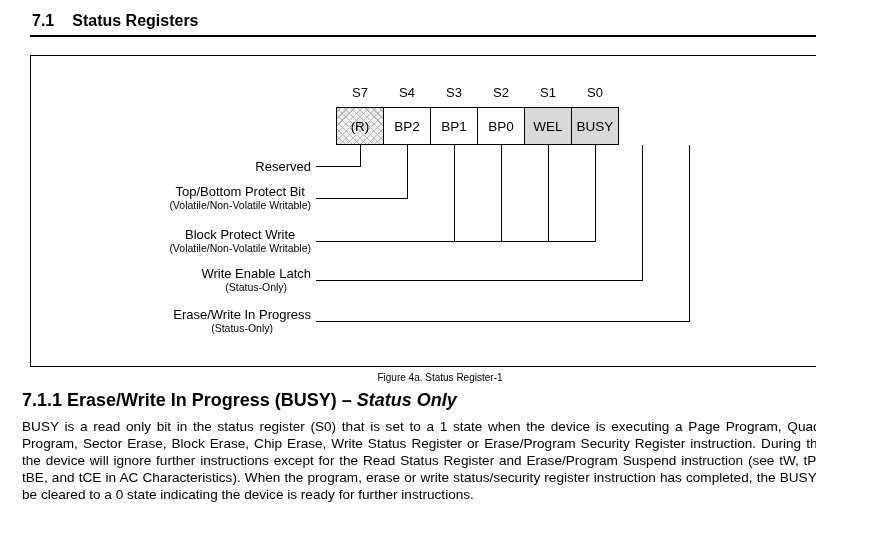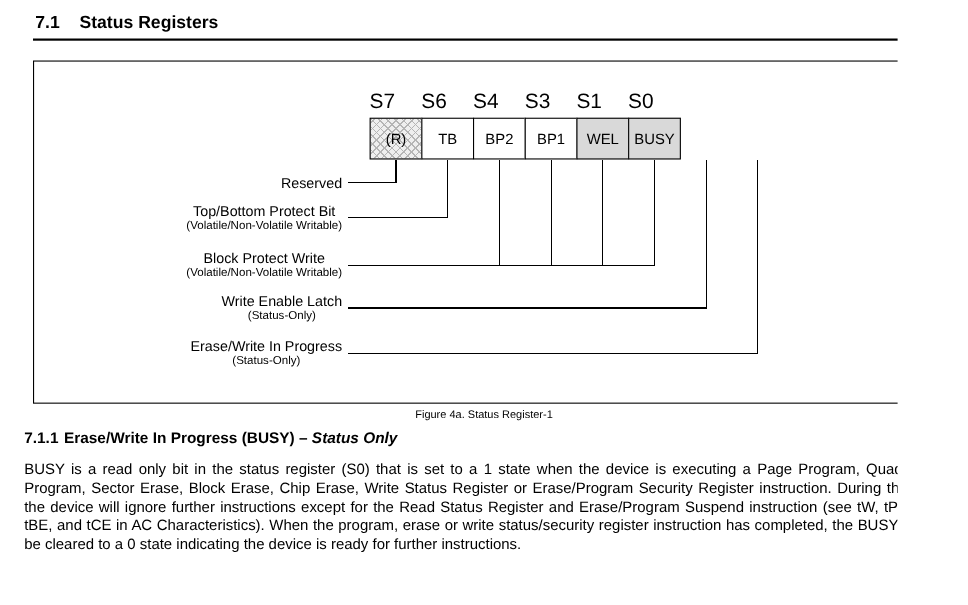--- a/index.html
+++ b/index.html
@@ -13,42 +13,42 @@
   .title-rule{position:absolute;left:30px;width:820px;top:35px;border-top:2px solid #000;}
 
   
   .figure-box{position:absolute;left:30px;top:55px;width:818px;height:310px;border:1px solid #000;background:#fff;}
   .connectors{position:absolute;left:0;top:0;width:818px;height:310px;}
 
   
   .register{position:absolute;left:305px;top:25px;display:flex;}
   .bitcol{width:48px;}
   .bitcol + .bitcol{margin-left:-1px;}
-  .bit-header{height:26px;line-height:24px;font-size:19px;}
+  .bit-header{height:26px;line-height:24px;text-align:center;font-size:13px;}
   .bit-cell{
     height:36px;border:1px solid #000;display:flex;align-items:center;justify-content:center;
     font-size:13.5px;background:#fff;
   }
   .bit-cell.hatched{
     background:
       repeating-linear-gradient(45deg,#b5b5b5 0 1px,transparent 1px 5px),
       repeating-linear-gradient(-45deg,#b5b5b5 0 1px,transparent 1px 5px),
       #efefef;
   }
   .bit-cell.shaded{background:#d9d9d9;}
 
   
   .callout{position:absolute;right:538px;transform:translateY(-50%);text-align:center;white-space:nowrap;}
   .callout .main{font-size:13px;line-height:15px;}
   .callout .sub{font-size:10.5px;line-height:13px;}
 
   .figure-caption{position:absolute;left:30px;width:820px;top:372px;text-align:center;font-size:10px;}
 
   
-  .subsection-heading{position:absolute;left:22px;top:390px;font-size:14px;font-weight:bold;}
+  .subsection-heading{position:absolute;left:22px;top:390px;font-size:18px;font-weight:bold;}
   .subsection-heading .num{display:inline-block;margin-right:5px;}
   .subsection-heading i{font-style:italic;}
 
   .body-text{
     position:absolute;left:22px;top:418px;width:836px;
     font-size:13.6px;line-height:17px;text-align:justify;
   }
 </style>
 </head>
 <body>
@@ -77,30 +77,30 @@
 
       <polyline points="285,265 658,265 658,89" fill="none" stroke="#000" stroke-width="1"></polyline>
     </svg>
 
     <div class="register">
       <div class="bitcol">
         <div class="bit-header">S7</div>
         <div class="bit-cell hatched">(R)</div>
       </div>
       <div class="bitcol">
-        <div class="bit-header">S6</div>
-        <div class="bit-cell">TB</div>
-      </div>
-      <div class="bitcol">
         <div class="bit-header">S4</div>
         <div class="bit-cell">BP2</div>
       </div>
       <div class="bitcol">
         <div class="bit-header">S3</div>
         <div class="bit-cell">BP1</div>
+      </div>
+      <div class="bitcol">
+        <div class="bit-header">S2</div>
+        <div class="bit-cell">BP0</div>
       </div>
       <div class="bitcol">
         <div class="bit-header">S1</div>
         <div class="bit-cell shaded">WEL</div>
       </div>
       <div class="bitcol">
         <div class="bit-header">S0</div>
         <div class="bit-cell shaded">BUSY</div>
       </div>
     </div>

